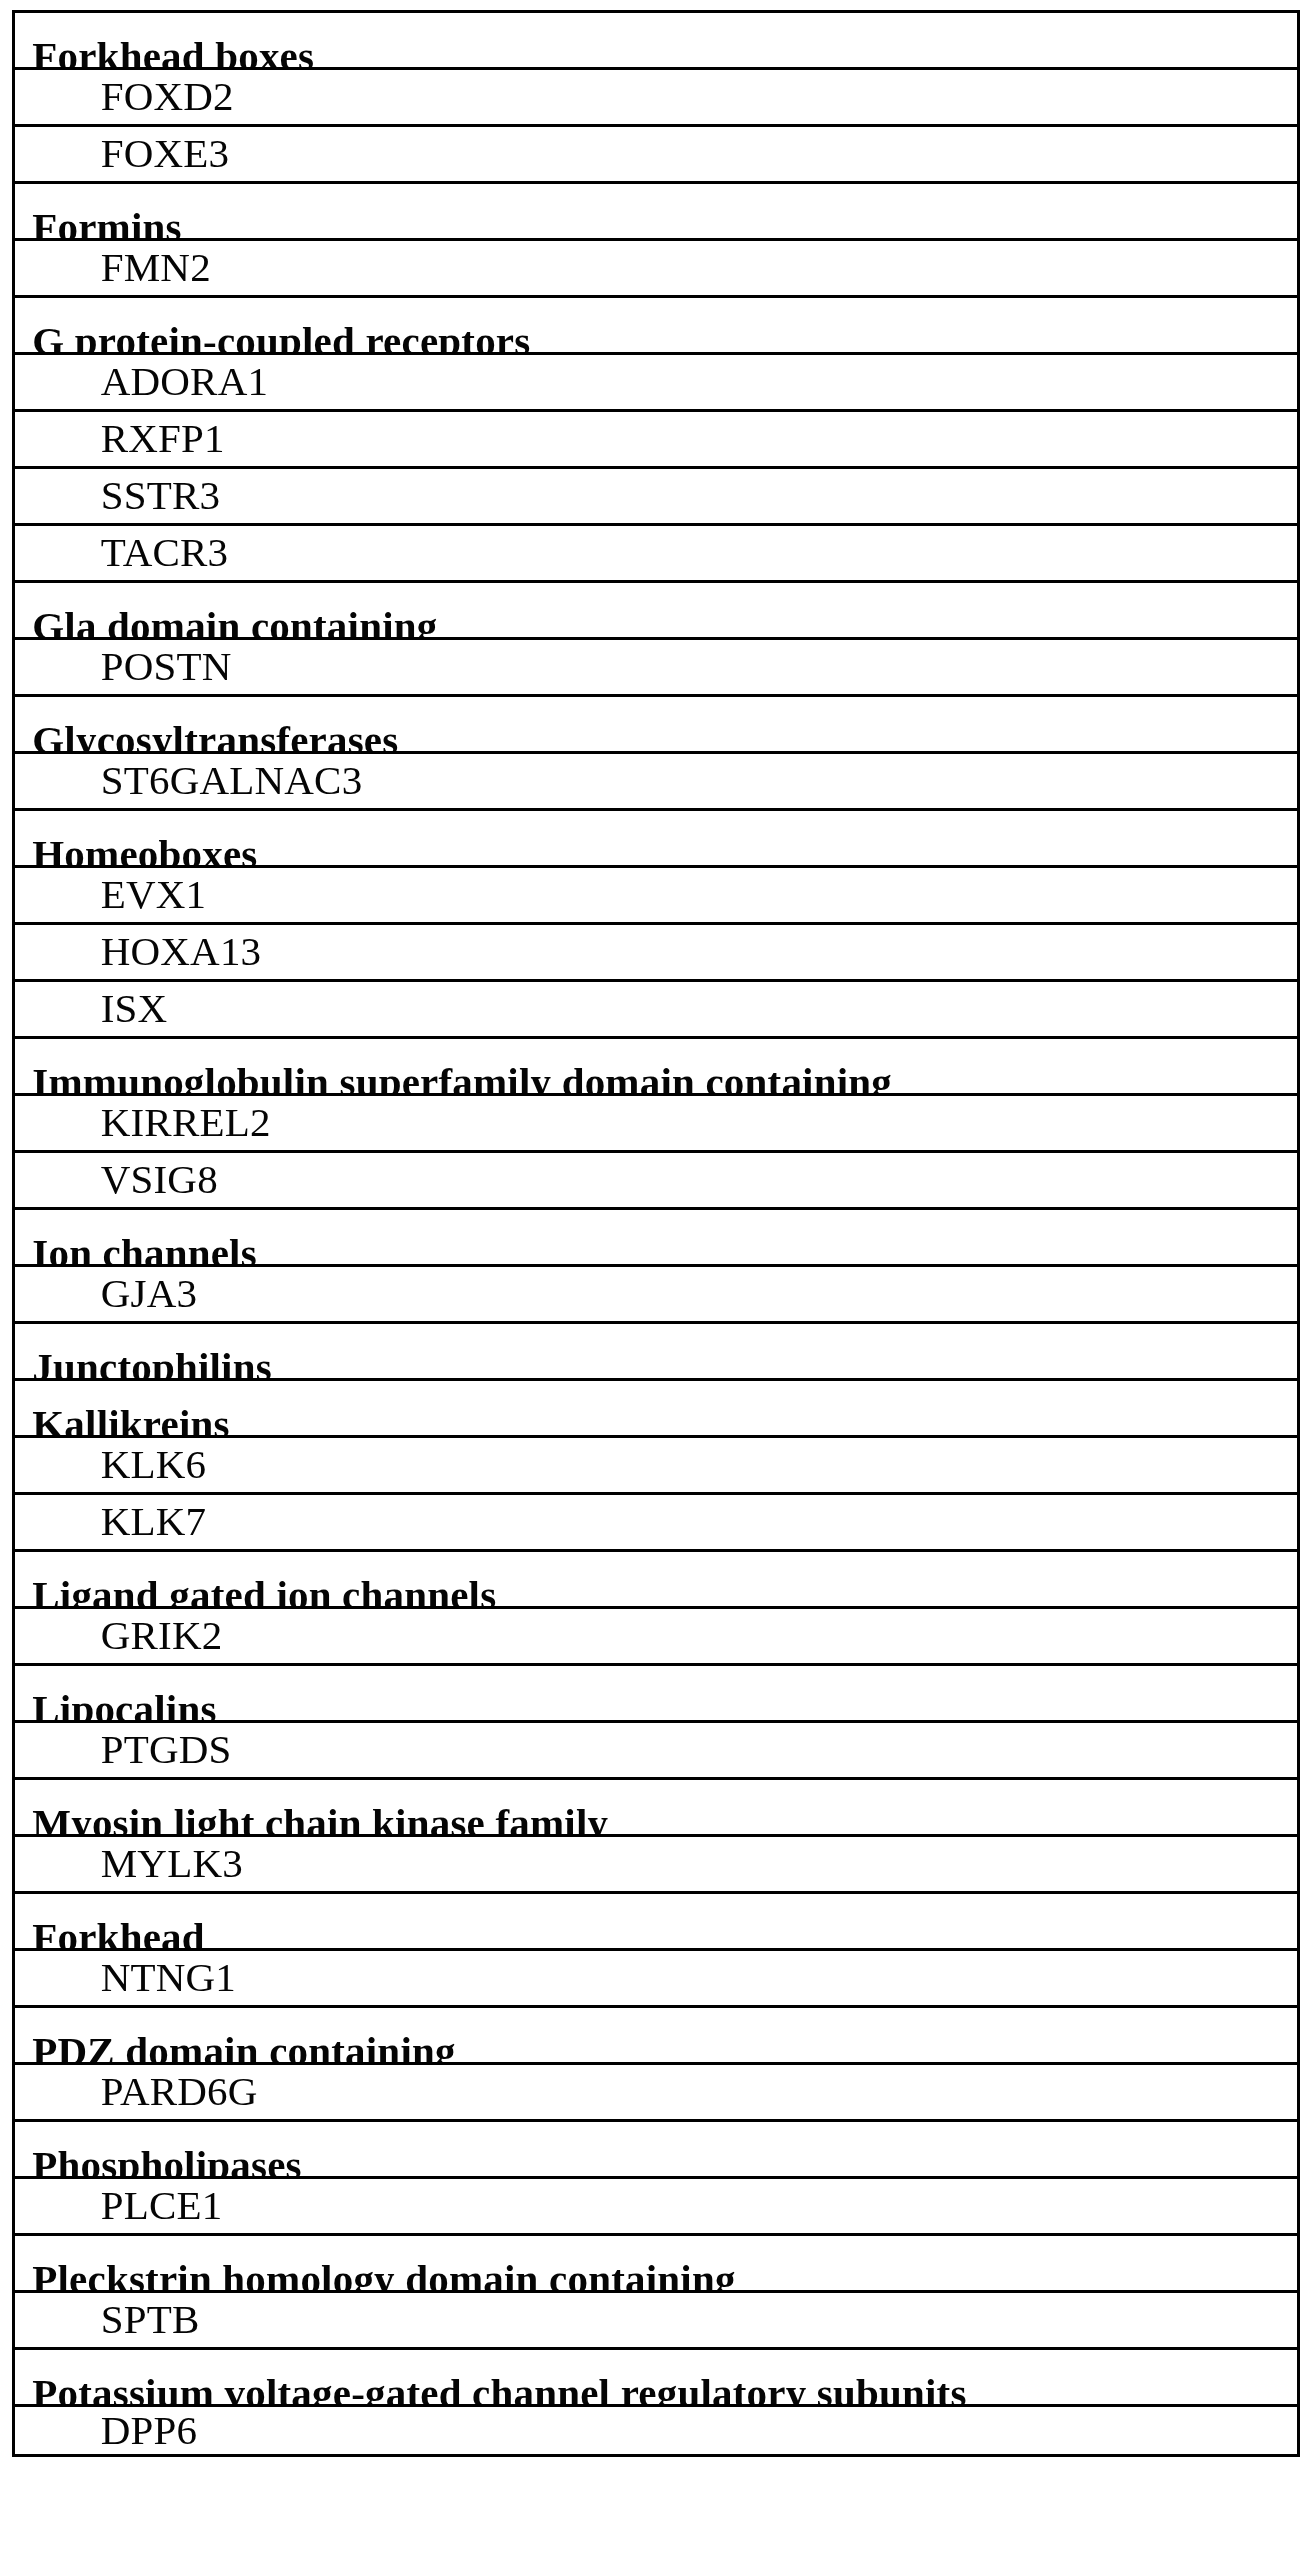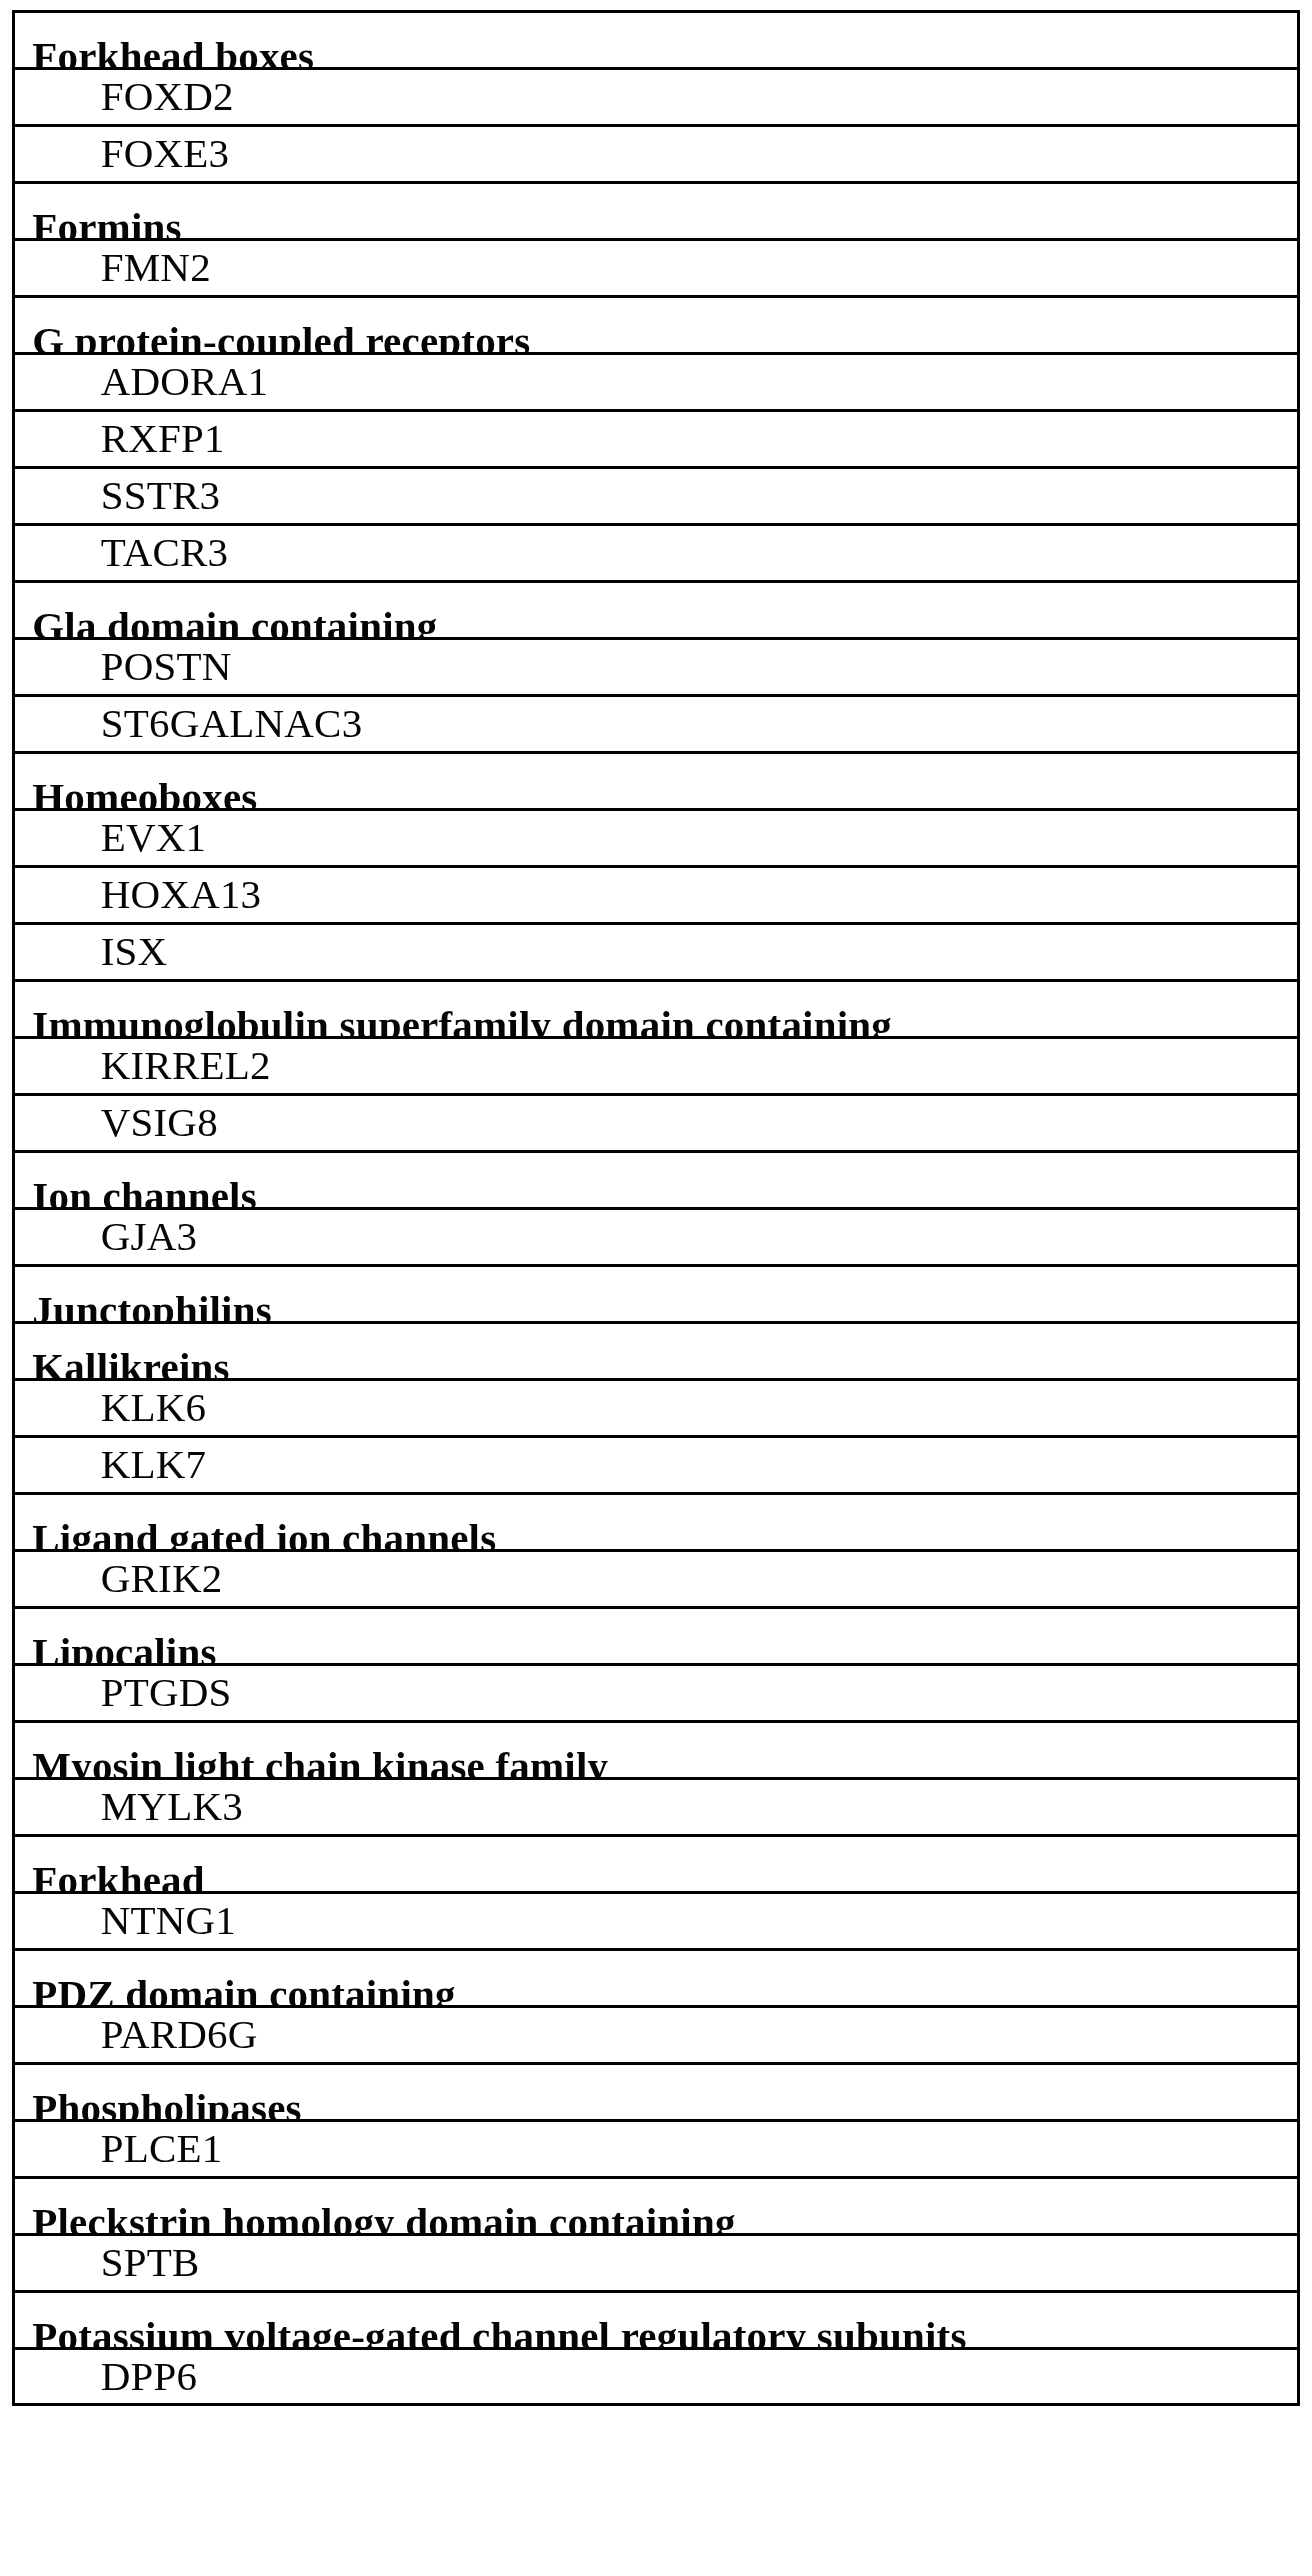--- a/index.html
+++ b/index.html
@@ -29,21 +29,21 @@
     box-sizing: border-box;
     height: 57px;
     border-bottom: 3.9px solid #000000;
     display: flex;
     align-items: center;
     overflow: hidden;
     white-space: nowrap;
   }
   .row:last-child {
     border-bottom: none;
-    height: 53px;
+    height: 47px;
   }
   .cell-text {
     display: inline-block;
     font-size: 41px;
     line-height: 53px;
     letter-spacing: 0.2px;
   }
   .header-row .cell-text {
     font-weight: 700;
     padding-left: 17.6px;
@@ -87,20 +87,23 @@
         <span class="cell-text">SSTR3</span>
       </div>
       <div class="row gene-row">
         <span class="cell-text">TACR3</span>
       </div>
       <div class="row header-row">
         <span class="cell-text">Gla domain containing</span>
       </div>
       <div class="row gene-row">
         <span class="cell-text">POSTN</span>
+      </div>
+      <div class="row header-row">
+        <span class="cell-text">Glycosyltransferases</span>
       </div>
       <div class="row gene-row">
         <span class="cell-text">ST6GALNAC3</span>
       </div>
       <div class="row header-row">
         <span class="cell-text">Homeoboxes</span>
       </div>
       <div class="row gene-row">
         <span class="cell-text">EVX1</span>
       </div>

